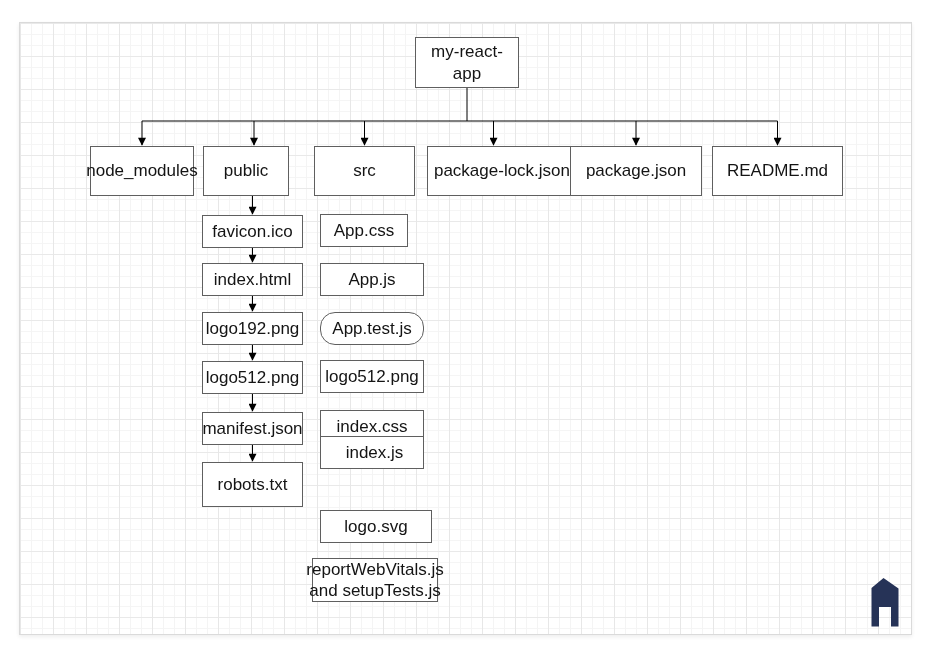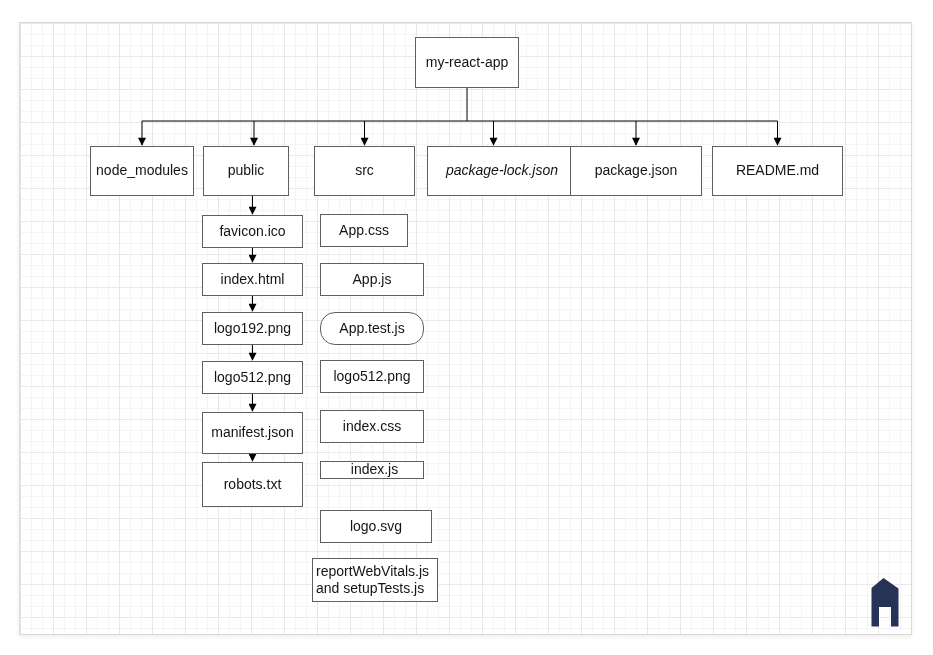--- a/index.html
+++ b/index.html
@@ -19,21 +19,21 @@
     border:1px solid #dadada;
     box-shadow:0 2px 4px rgba(0,0,0,0.07);
   }
   .connectors{
     position:absolute;left:0;top:0;width:933px;height:655px;
     pointer-events:none;
   }
   .node{
     position:absolute;background:#ffffff;border:1px solid #5f5f5f;
     display:flex;align-items:center;justify-content:center;
-    text-align:left;font-size:14px;line-height:1.25;color:#141414;
+    text-align:center;font-size:17px;line-height:1.25;color:#141414;
     box-sizing:border-box;padding:0 3px;
   }
   .logo{position:absolute;left:870px;top:577px;width:30px;height:51px;}
 </style>
 </head>
 <body>
 
 <div class="canvas"></div>
 
 <svg class="connectors" width="933" height="655" viewBox="0 0 933 655" xmlns="http://www.w3.org/2000/svg">
@@ -61,35 +61,35 @@
     <path d="M252.5,394 V411" marker-end="url(#ah)"></path>
     <path d="M252.5,445 V461" marker-end="url(#ah)"></path>
   </g>
 </svg>
 
 <div class="node" style="left:415px;top:37px;width:104px;height:51px;">my-react-app</div>
 
 <div class="node" style="left:90px;top:146px;width:104px;height:50px;">node_modules</div>
 <div class="node" style="left:203px;top:146px;width:86px;height:50px;">public</div>
 <div class="node" style="left:314px;top:146px;width:101px;height:50px;">src</div>
-<div class="node" style="left:427px;top:146px;width:150px;height:50px;font-style:italic;">package-lock.json</div>
+<div class="node" style="left:427px;top:146px;width:150px;height:50px;">package-lock.json</div>
 <div class="node" style="left:570px;top:146px;width:132px;height:50px;">package.json</div>
 <div class="node" style="left:712px;top:146px;width:131px;height:50px;">README.md</div>
 
 <div class="node" style="left:202px;top:215px;width:101px;height:33px;">favicon.ico</div>
 <div class="node" style="left:202px;top:263px;width:101px;height:33px;">index.html</div>
 <div class="node" style="left:202px;top:312px;width:101px;height:33px;">logo192.png</div>
 <div class="node" style="left:202px;top:361px;width:101px;height:33px;">logo512.png</div>
-<div class="node" style="left:202px;top:412px;width:101px;height:42px;">manifest.json</div>
+<div class="node" style="left:202px;top:412px;width:101px;height:33px;">manifest.json</div>
 <div class="node" style="left:202px;top:462px;width:101px;height:45px;">robots.txt</div>
 
 <div class="node" style="left:320px;top:214px;width:88px;height:33px;">App.css</div>
 <div class="node" style="left:320px;top:263px;width:104px;height:33px;">App.js</div>
 <div class="node" style="left:320px;top:312px;width:104px;height:33px;border-radius:15px;">App.test.js</div>
 <div class="node" style="left:320px;top:360px;width:104px;height:33px;">logo512.png</div>
 <div class="node" style="left:320px;top:410px;width:104px;height:33px;">index.css</div>
-<div class="node" style="left:320px;top:461px;width:104px;height:18px;padding-left:8px;">index.js</div>
+<div class="node" style="left:320px;top:436px;width:104px;height:33px;padding-left:8px;">index.js</div>
 <div class="node" style="left:320px;top:510px;width:112px;height:33px;">logo.svg</div>
 <div class="node" style="left:312px;top:558px;width:126px;height:44px;">reportWebVitals.js and setupTests.js</div>
 
 <svg class="logo" width="30" height="51" viewBox="0 0 30 51" xmlns="http://www.w3.org/2000/svg">
   <polygon points="1.5,49.5 1.5,11 13.5,1 28.5,11.5 28.5,49.5 21,49.5 21,30 9,30 9,49.5" fill="#263357"></polygon>
 </svg>
 
 </body></html>

